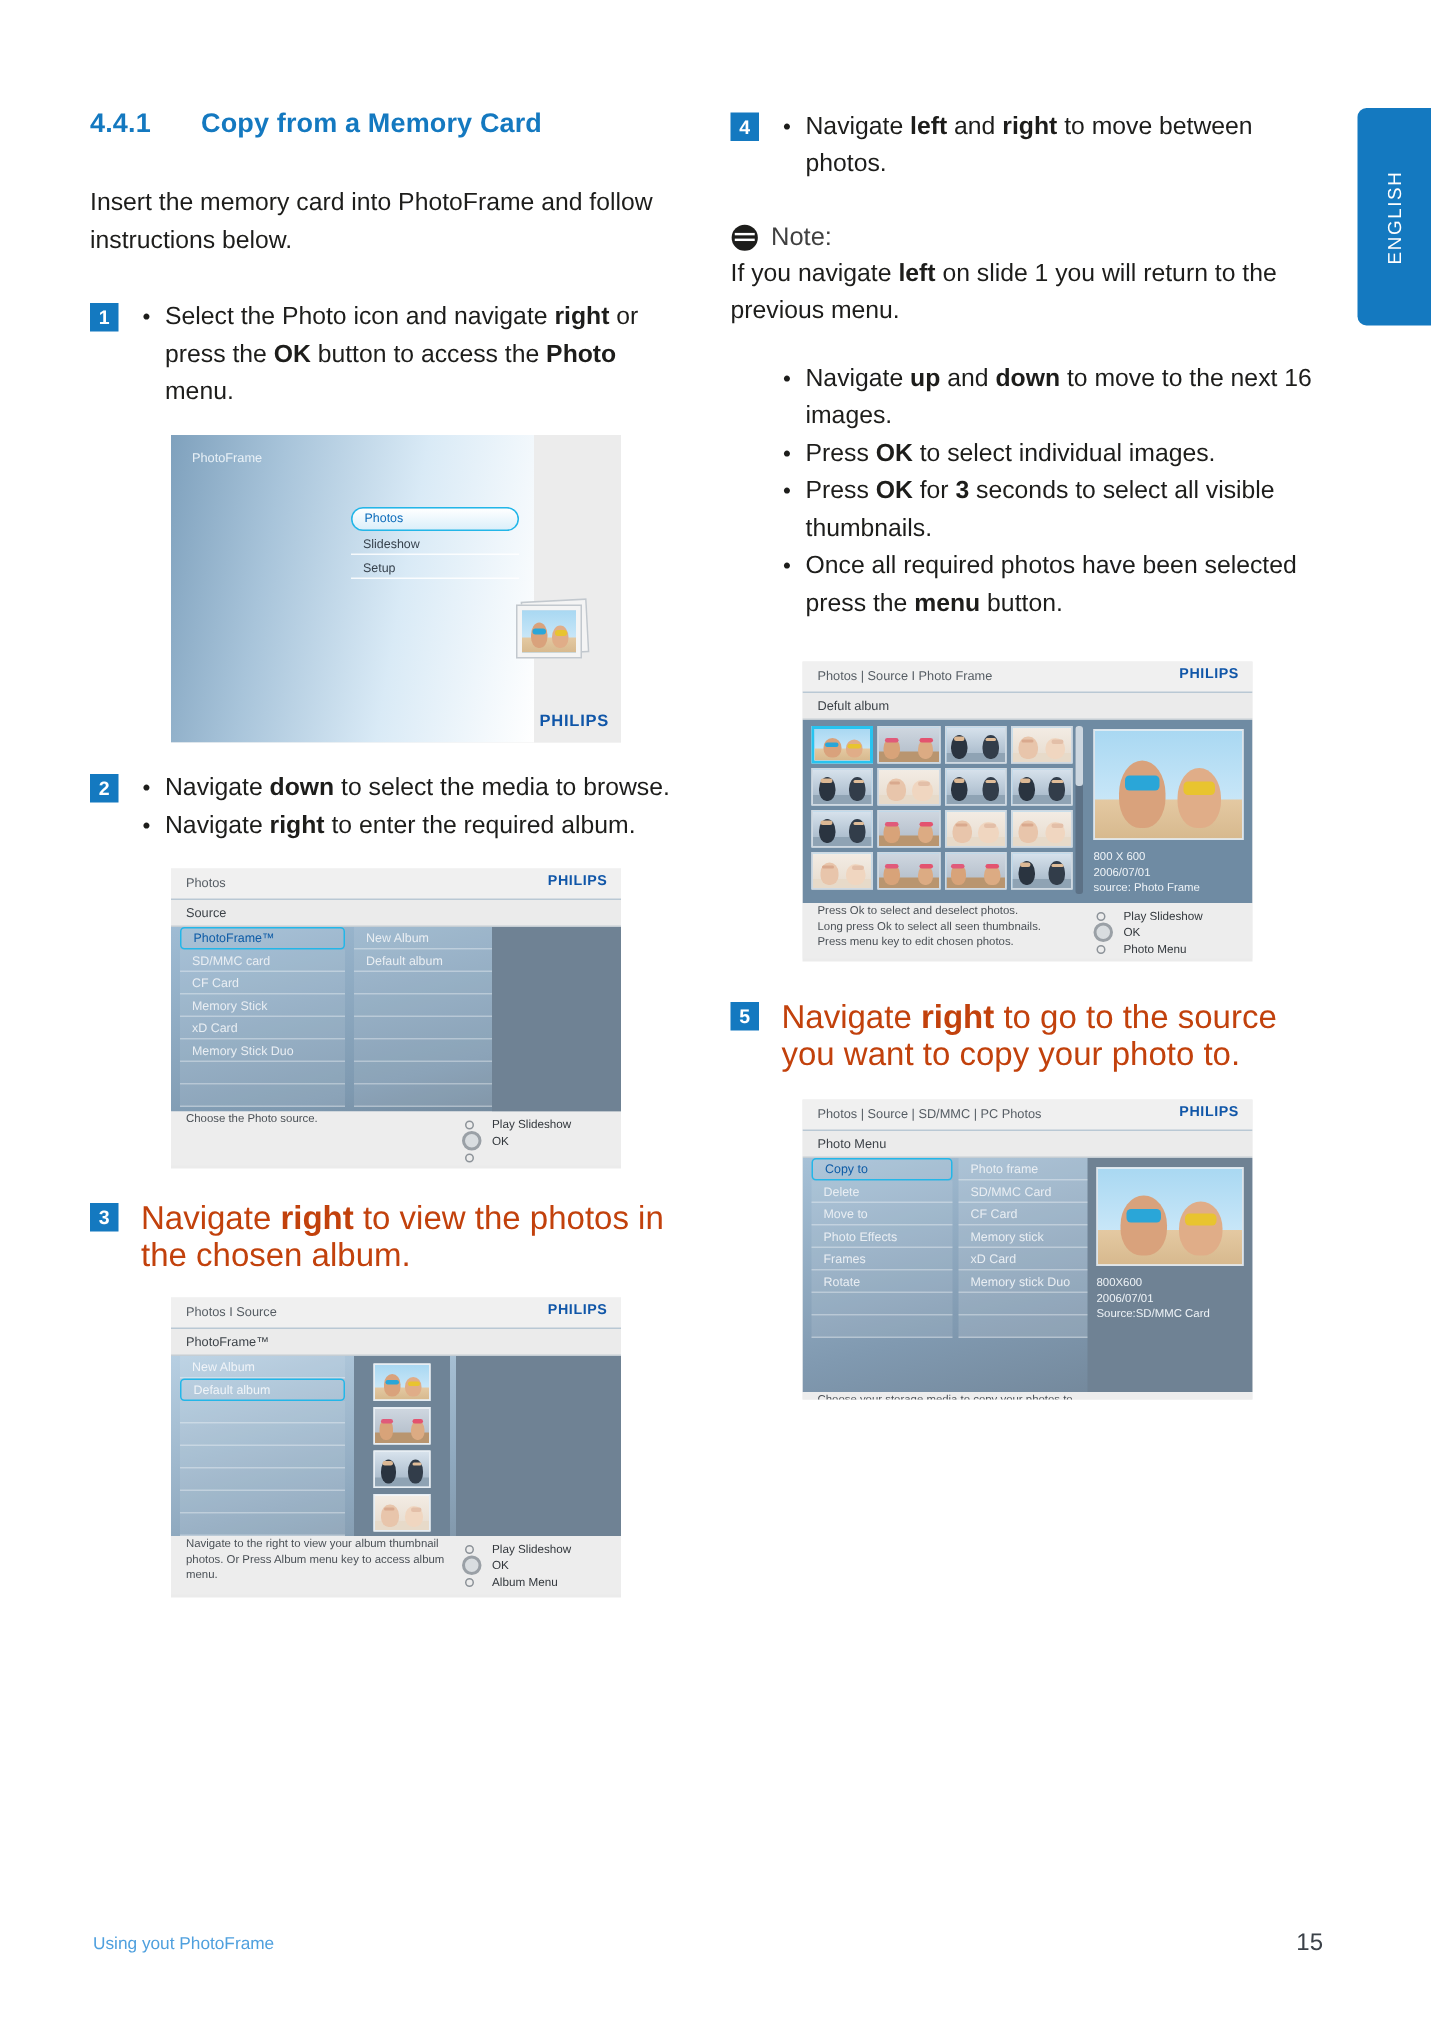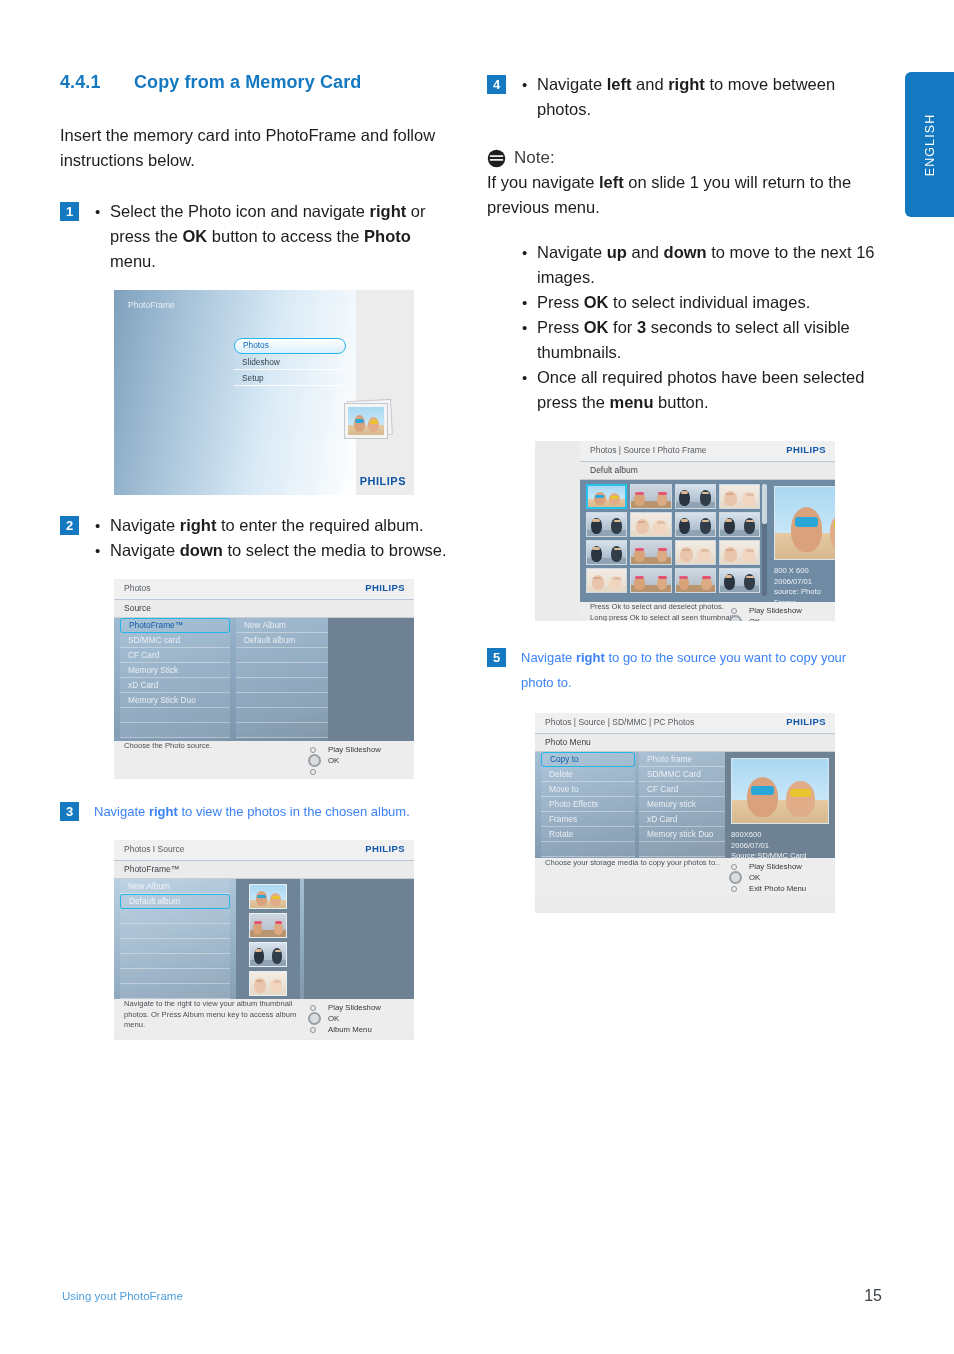--- a/index.html
+++ b/index.html
@@ -58,21 +58,21 @@
   }
   .step .bullets{ margin:0; padding:0; list-style:none; }
   .step .bullets li{
     position:relative; padding-left:16px;
     font-size:16.5px; line-height:25px; color:#1d1d1b;
     margin-bottom:0;
   }
   .step .bullets li:before{
     content:"•"; position:absolute; left:1px; top:0; font-size:15px;
   }
-  .step .plain{ font-size:13px; line-height:25px; color:#3b82f6; }
+  .step .plain{ font-size:22px; line-height:25px; color:#c2410c; }
   .note-list{ margin:0 0 2px 0; padding:0 0 0 34px; list-style:none; }
   .note-list li{
     position:relative; padding-left:16px;
     font-size:16.5px; line-height:25px; color:#1d1d1b;
   }
   .note-list li:before{ content:"•"; position:absolute; left:1px; top:0; font-size:15px; }
 
   .note-head{ display:flex; align-items:center; gap:8px; margin:26px 0 0 0; }
   .note-icon{ width:19px; height:19px; flex:0 0 19px; }
   .note-head .note-word{ font-size:17px; color:#404040; }
@@ -216,21 +216,21 @@
     position:absolute; left:122px; top:0; width:64px; height:120px; background:#6f8497;
     padding:5px 0 0 0;
   }
   #shot3 .thumbcol .tw{
     width:38px; height:25px; margin:0 auto 4px auto; border:1.5px solid #e7eef4; background:#fff;
   }
   #shot3 .grayfill{ position:absolute; left:190px; top:0; right:0; bottom:0; background:#6f8294; }
   #shot3 .ui-foot{ height:39px; }
 
   
-  #shot4{ width:300px; height:180px; margin:4px 0 16px 48px;padding-left:45px; }
+  #shot4{ width:300px; height:200px; margin:4px 0 16px 48px; }
   #shot4 .ui-body{ height:122px; background:#6f8ba3; }
   #shot4 .grid{
     position:absolute; left:6px; top:4px; width:174px;
     display:grid; grid-template-columns:repeat(4,1fr); gap:3px;
   }
   #shot4 .grid .cell{ height:25px; border:1.5px solid #cfd9e2; background:#fff; }
   #shot4 .grid .cell.sel{ border:2px solid #27c4f0; }
   #shot4 .grid .cell .ph{ width:100%; height:100%; }
   #shot4 .scroll{
     position:absolute; left:182px; top:4px; width:5px; height:112px;
@@ -239,21 +239,21 @@
   #shot4 .scroll i{ position:absolute; left:0; top:0; width:5px; height:40px; background:#cdd7e0; border-radius:2px; display:block; }
   #shot4 .preview{
     position:absolute; left:194px; top:6px; width:100px; height:74px;
     border:1.5px solid #dde5ec; background:#fff;
   }
   #shot4 .meta{ position:absolute; left:194px; top:86px; font-size:7.6px; line-height:10.5px; color:#eef3f7; }
   #shot4 .ui-foot{ height:37px; }
 
   
   #shot5{ width:300px; height:200px; margin:4px 0 0 48px; }
-  #shot5 .ui-body{ height:106px; background:linear-gradient(165deg,#a6c1d7,#8099b0 60%,#6f8294); }
+  #shot5 .ui-body{ height:156px; background:linear-gradient(165deg,#a6c1d7,#8099b0 60%,#6f8294); }
   #shot5 .c1{ left:6px; width:94px; }
   #shot5 .c1 .itm{ background:rgba(255,255,255,0.10); }
   #shot5 .c2{ left:104px; width:86px; }
   #shot5 .c2 .itm{ background:rgba(255,255,255,0.14); }
   #shot5 .grayfill{ position:absolute; left:190px; top:0; right:0; bottom:0; background:#6f8294; }
   #shot5 .preview{
     position:absolute; left:196px; top:6px; width:98px; height:66px;
     border:1.5px solid #dde5ec; background:#fff;
   }
   #shot5 .meta{ position:absolute; left:196px; top:78px; font-size:7.6px; line-height:10.5px; color:#eef3f7; }
@@ -309,22 +309,22 @@
           <div class="m1"></div>
             <div class="m2"></div>
         </div>
       </div>
       <div class="philips-b">PHILIPS</div>
     </div>
 
     <div class="step" style="margin-top:18px">
       <span class="badge">2</span>
       <ul class="bullets">
+        <li>Navigate <b>down</b> to select the media to browse.</li>
         <li>Navigate <b>right</b> to enter the required album.</li>
-        <li>Navigate <b>down</b> to select the media to browse.</li>
       </ul>
     </div>
 
     <div class="shot" id="shot2">
       <div class="ui-head">
         <span class="crumb">Photos</span>
         <span class="philips">PHILIPS</span>
       </div>
       <div class="ui-sub">
         <span class="t">Source</span>

